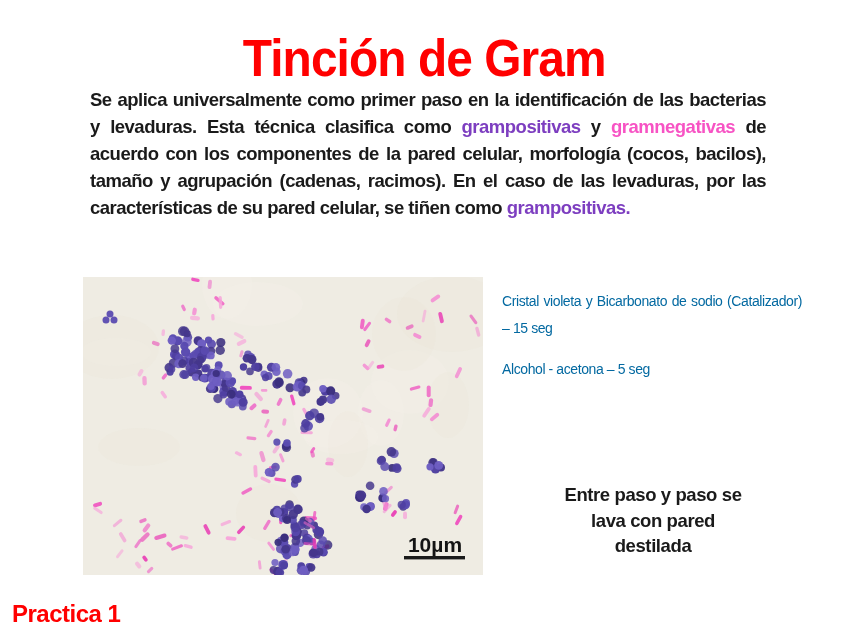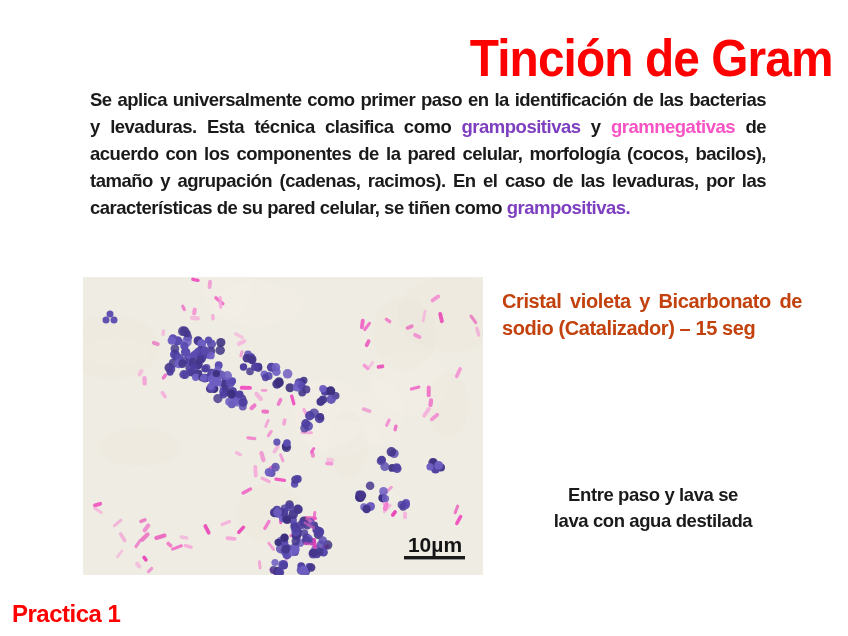--- a/index.html
+++ b/index.html
@@ -1,20 +1,20 @@
 <!DOCTYPE html>
 <html><head>
 <meta charset="utf-8">
 <style>
   html,body{margin:0;padding:0;background:#ffffff;}
   .slide{
     position:relative;width:848px;height:636px;background:#ffffff;overflow:hidden;
     font-family:"Liberation Sans",sans-serif;
   }
-  .title-row{position:absolute;top:31px;left:0;right:0;display:flex;justify-content:flex-end;}
+  .title-row{position:absolute;top:31px;left:0;right:0;display:flex;justify-content:center;}
   .title{
     margin:0;font-size:52px;font-weight:700;line-height:1.05;letter-spacing:-1px;
     transform:scaleX(0.92);transform-origin:center top;white-space:nowrap;
   }
   .intro{
     position:absolute;left:90px;top:86px;width:676px;margin:0;
     font-size:18.5px;font-weight:700;line-height:27px;letter-spacing:-0.5px;
     color:#1a1a1a;text-align:justify;text-align-last:left;
   }
   .micro-wrap{position:absolute;left:83px;top:277px;width:400px;height:298px;margin:0;}
@@ -23,21 +23,21 @@
   .cocci{filter:blur(0.35px);}
   .scalebar{fill:#1a1a1a;}
   .scaletext{
     font-family:"Liberation Sans",sans-serif;font-size:21px;font-weight:700;
     fill:#141414;text-anchor:middle;letter-spacing:0px;
   }
   .steps{
     position:absolute;left:502px;top:288px;width:300px;margin:0;padding:0;list-style:none;
   }
   .step{
-    font-size:20px;font-weight:700;line-height:27px;letter-spacing:-0.4px;color:#c2410c;
+    font-size:14px;font-weight:400;line-height:27px;letter-spacing:-0.4px;color:#0369a1;
     text-align:justify;text-align-last:left;margin:0 0 14px 0;
   }
   .rinse{
     position:absolute;left:551px;top:482px;width:204px;margin:0;
     font-size:18.5px;font-weight:700;line-height:25.5px;letter-spacing:-0.4px;
     color:#1a1a1a;text-align:center;
   }
   .footer{
     position:absolute;left:8px;top:596px;margin:4px;
     font-size:24px;font-weight:700;letter-spacing:-0.5px;white-space:nowrap;
@@ -446,19 +446,20 @@
           <rect x="204.2" y="121.1" width="11.2" height="3.3" rx="1.6" fill="#f049be" opacity="0.91" transform="rotate(74 209.7 122.8)"></rect>
           <rect x="178.3" y="132.6" width="7.8" height="4.0" rx="2.0" fill="#e93bb4" opacity="0.68" transform="rotate(4 182.2 134.6)"></rect>
         </g>
       <rect class="scalebar" x="321" y="279" width="61" height="3.4"></rect>
       <text class="scaletext" x="352" y="275">10µm</text>
     </svg>
   </figure>
 
   <ul class="steps">
     <li class="step">Cristal violeta y Bicarbonato de sodio (Catalizador) – 15 seg</li>
+    <li class="step">Alcohol - acetona – 5 seg</li>
   </ul>
 
-  <p class="rinse">Entre paso y lava se lava con agua destilada</p>
+  <p class="rinse">Entre paso y paso se lava con pared destilada</p>
 
   <div class="footer" style="color: rgb(255, 0, 0);">Practica 1</div>
 
 </div>
 
 </body></html>

